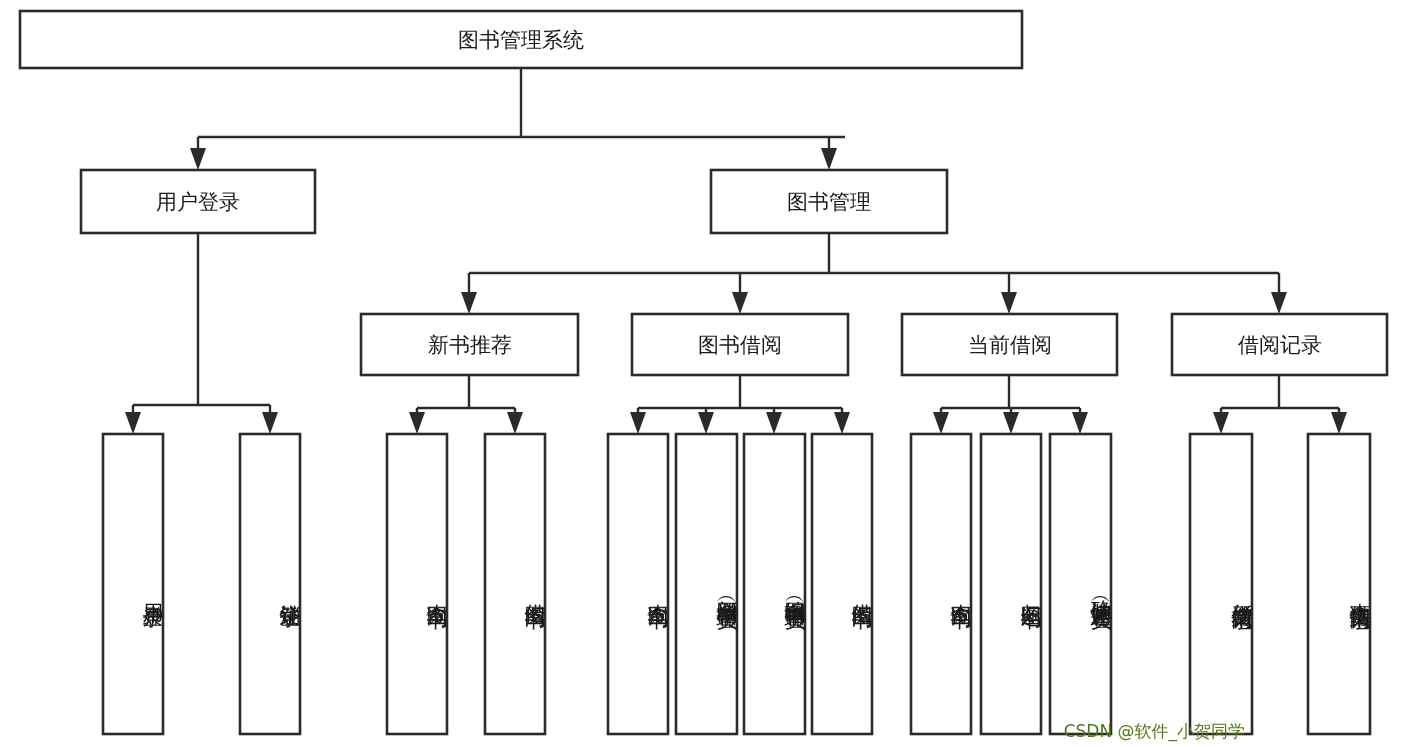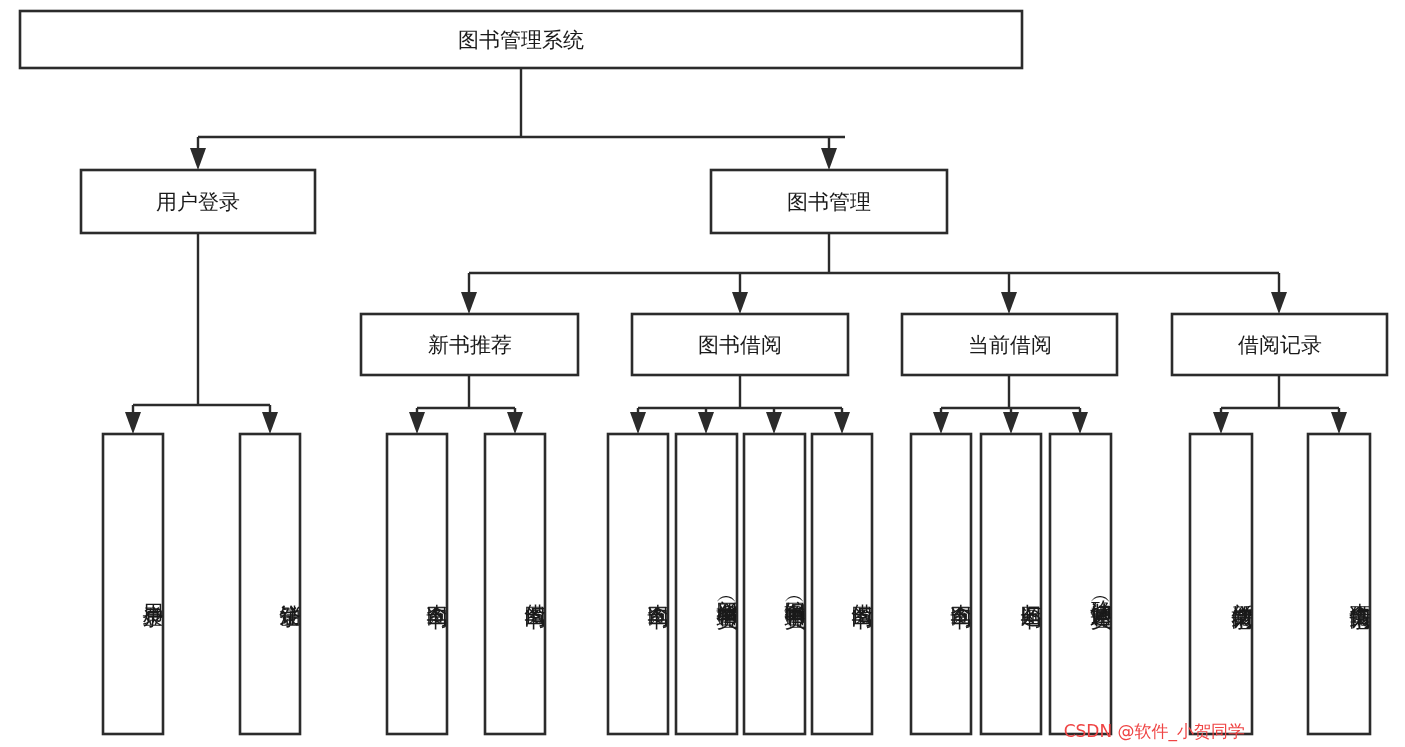--- a/index.html
+++ b/index.html
@@ -60,21 +60,21 @@
     text-align: center;
     white-space: nowrap;
     pointer-events: none;
   }
   .watermark {
     position: absolute;
     right: 8px;
     bottom: 4px;
     font-family: "DejaVu Sans", "Liberation Sans", sans-serif;
     font-size: 17px;
-    color: #ef4444;
+    color: #4d7c0f;
     white-space: nowrap;
     user-select: none;
   }
 </style>
 </head>
 <body>
 
 <div id="diagram-root">
 
   <svg class="diagram" viewBox="0 0 1405 747">

